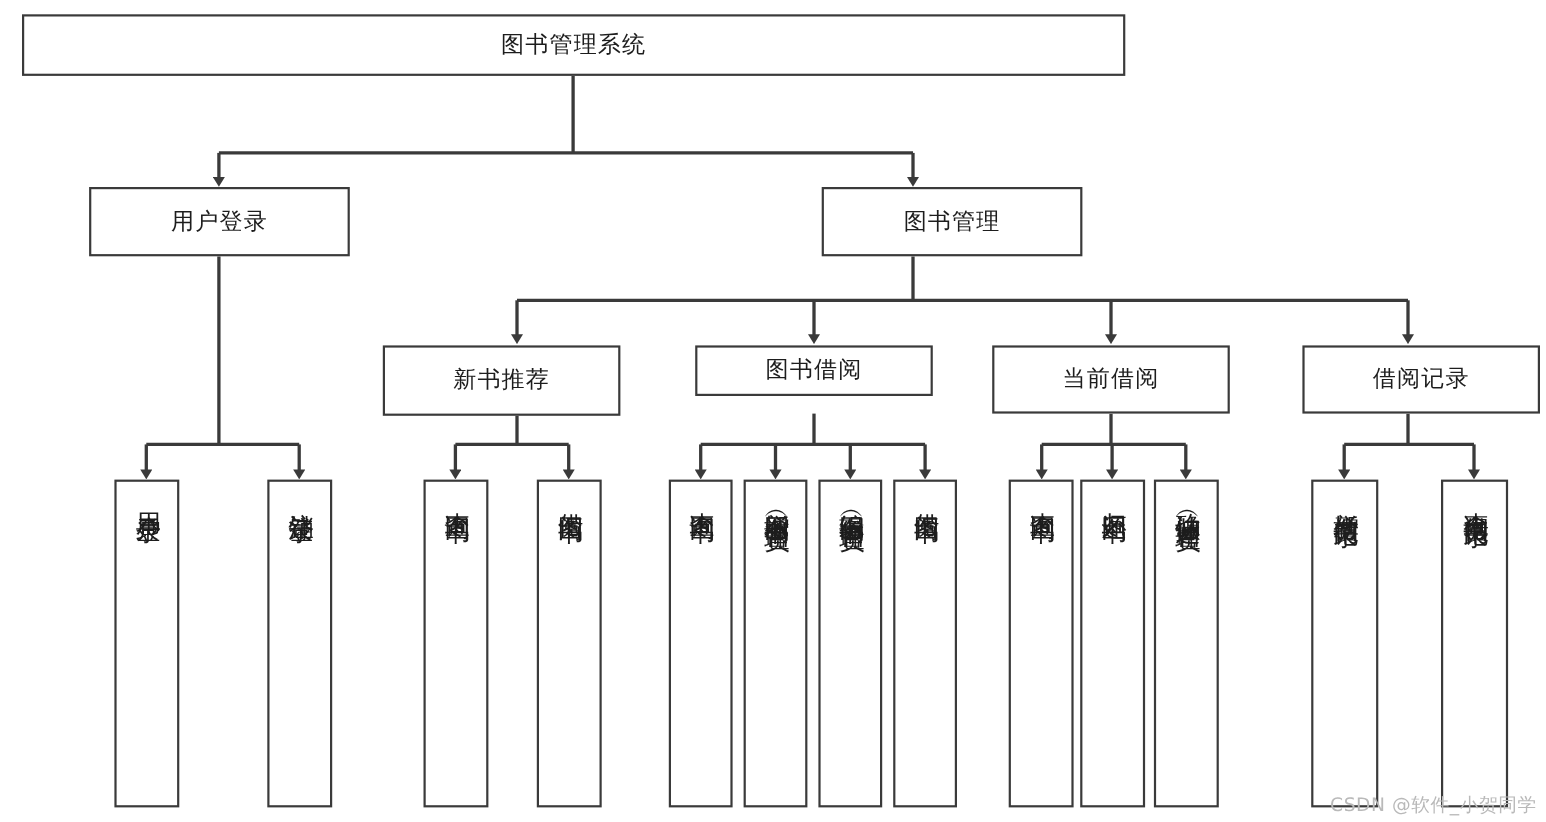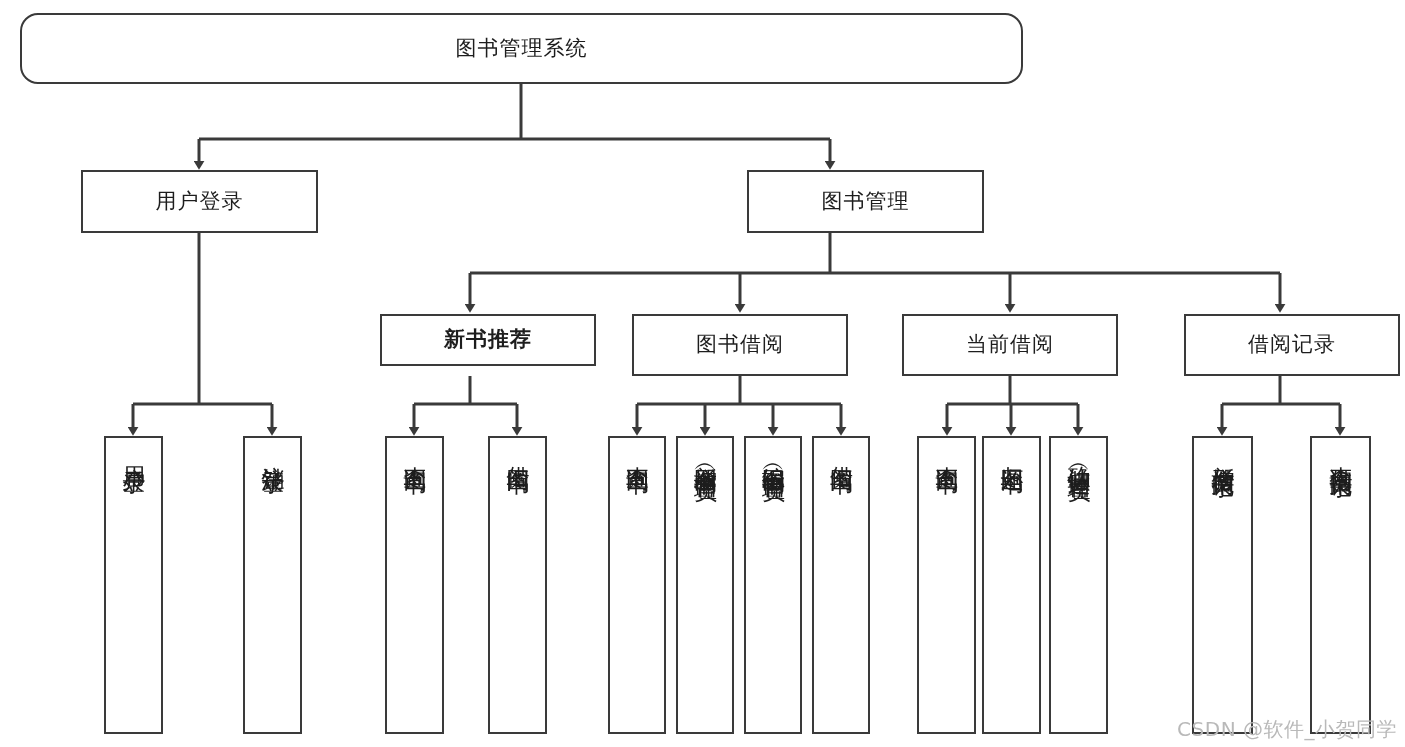--- a/index.html
+++ b/index.html
@@ -54,21 +54,21 @@
     font-size: 23px;
     line-height: 1.12;
     letter-spacing: 2px;
     white-space: nowrap;
     text-align: start;
   }
   .watermark {
     position: absolute;
     right: 8px;
     bottom: 4px;
-    font-size: 20px;
+    font-size: 17px;
     color: #b9b9b9;
     z-index: 5;
     white-space: nowrap;
     letter-spacing: 0.5px;
   }
 </style>
 </head>
 <body>
 
 <div id="canvas">
@@ -116,35 +116,35 @@
       <path d="M1011,404 L1011,428" marker-end="url(#arrow)"></path>
       <path d="M1078,404 L1078,428" marker-end="url(#arrow)"></path>
 
       <path d="M1280,376 L1280,404"></path>
       <path d="M1222,404 L1340,404"></path>
       <path d="M1222,404 L1222,428" marker-end="url(#arrow)"></path>
       <path d="M1340,404 L1340,428" marker-end="url(#arrow)"></path>
     </g>
   </svg>
 
-  <div class="node h" style="left:20px; top:13px; width:1003px; height:71px;border-radius:18px;">
+  <div class="node h" style="left:20px; top:13px; width:1003px; height:56px;">
     <span class="label-h">图书管理系统</span>
   </div>
 
   <div class="node h" style="left:81px; top:170px; width:237px; height:63px;">
     <span class="label-h">用户登录</span>
   </div>
   <div class="node h" style="left:711px; top:170px; width:237px; height:63px;margin-left:36px;">
     <span class="label-h">图书管理</span>
   </div>
 
-  <div class="node h" style="left:380px; top:314px; width:216px; height:52px;font-weight:bold;">
+  <div class="node h" style="left:348px; top:314px; width:216px; height:64px;">
     <span class="label-h">新书推荐</span>
   </div>
-  <div class="node h" style="left:632px; top:314px; width:216px; height:62px;">
+  <div class="node h" style="left:632px; top:314px; width:216px; height:46px;">
     <span class="label-h">图书借阅</span>
   </div>
   <div class="node h" style="left:902px; top:314px; width:216px; height:62px;text-align:center;">
     <span class="label-h">当前借阅</span>
   </div>
   <div class="node h" style="left:1184px; top:314px; width:216px; height:62px;">
     <span class="label-h">借阅记录</span>
   </div>
 
   <div class="node v" style="left:104px; top:436px; width:59px; height:298px;">

